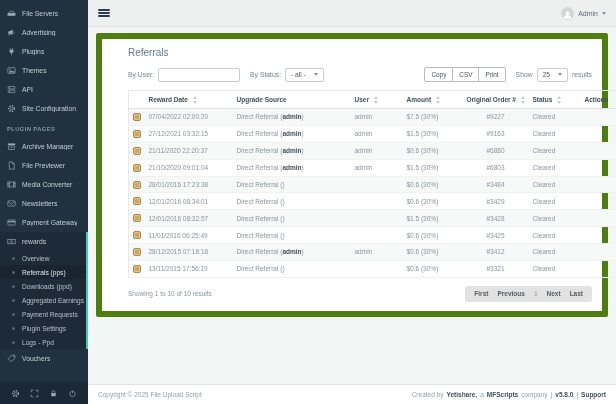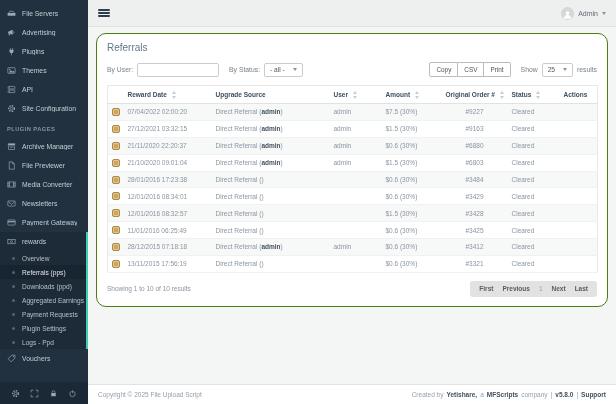--- a/index.html
+++ b/index.html
@@ -29,21 +29,21 @@
   .topbar{height:27px;background:#eeefef;border-bottom:1px solid #e2e3e3;display:flex;align-items:center;padding:0 10px;}
   .hamburger{display:flex;flex-direction:column;gap:1.6px;cursor:pointer;}
   .hamburger div{width:12px;height:1.8px;background:#2e3e4c;border-radius:1px;}
   .user-menu{margin-left:auto;display:flex;align-items:center;gap:4px;cursor:pointer;}
   .avatar{width:13px;height:13px;border-radius:50%;background:#d6d6d6;overflow:hidden;display:flex;align-items:flex-end;justify-content:center;}
   .avatar svg{width:11px;height:11px;}
   .user-label{font-size:7px;color:#5f6a73;}
   .caret-dark{width:0;height:0;border-left:2.5px solid transparent;border-right:2.5px solid transparent;border-top:3px solid #8a949c;}
 
   .content{flex:1;padding:6px 8px;}
-  .card{background:#fff;border:1px solid #4d7c0f;border-radius:10px;padding:8px 10px 9px 10px;}
+  .card{background:#fff;border:6px solid #4d7c0f;border-radius:2px;padding:8px 10px 9px 26px;}
   .page-title{font-size:10px;color:#64768a;font-weight:normal;margin:0 0 9px 0;}
 
   .filter-row{display:flex;align-items:center;font-size:6.8px;color:#75838e;gap:4px;}
   .flt-input{width:82px;height:14px;border:1px solid #ccc;border-radius:2px;background:#fff;outline:none;font-size:6.8px;padding:0 3px;font-family:"Liberation Sans",sans-serif;}
   .selectbox{height:14px;border:1px solid #ccc;border-radius:2px;display:flex;align-items:center;padding:0 5px;gap:8px;font-size:6.6px;color:#556;background:#fff;cursor:pointer;}
   .btn-group{display:flex;margin-left:auto;gap:0;}
   .btn{border:1px solid #bbb;background:#fff;font-size:6.4px;color:#4a5560;padding:3px 6px;cursor:pointer;font-family:"Liberation Sans",sans-serif;}
   .btn:first-child{border-radius:2px 0 0 2px;}
   .btn:last-child{border-radius:0 2px 2px 0;}
   .btn+.btn{border-left:none;}

